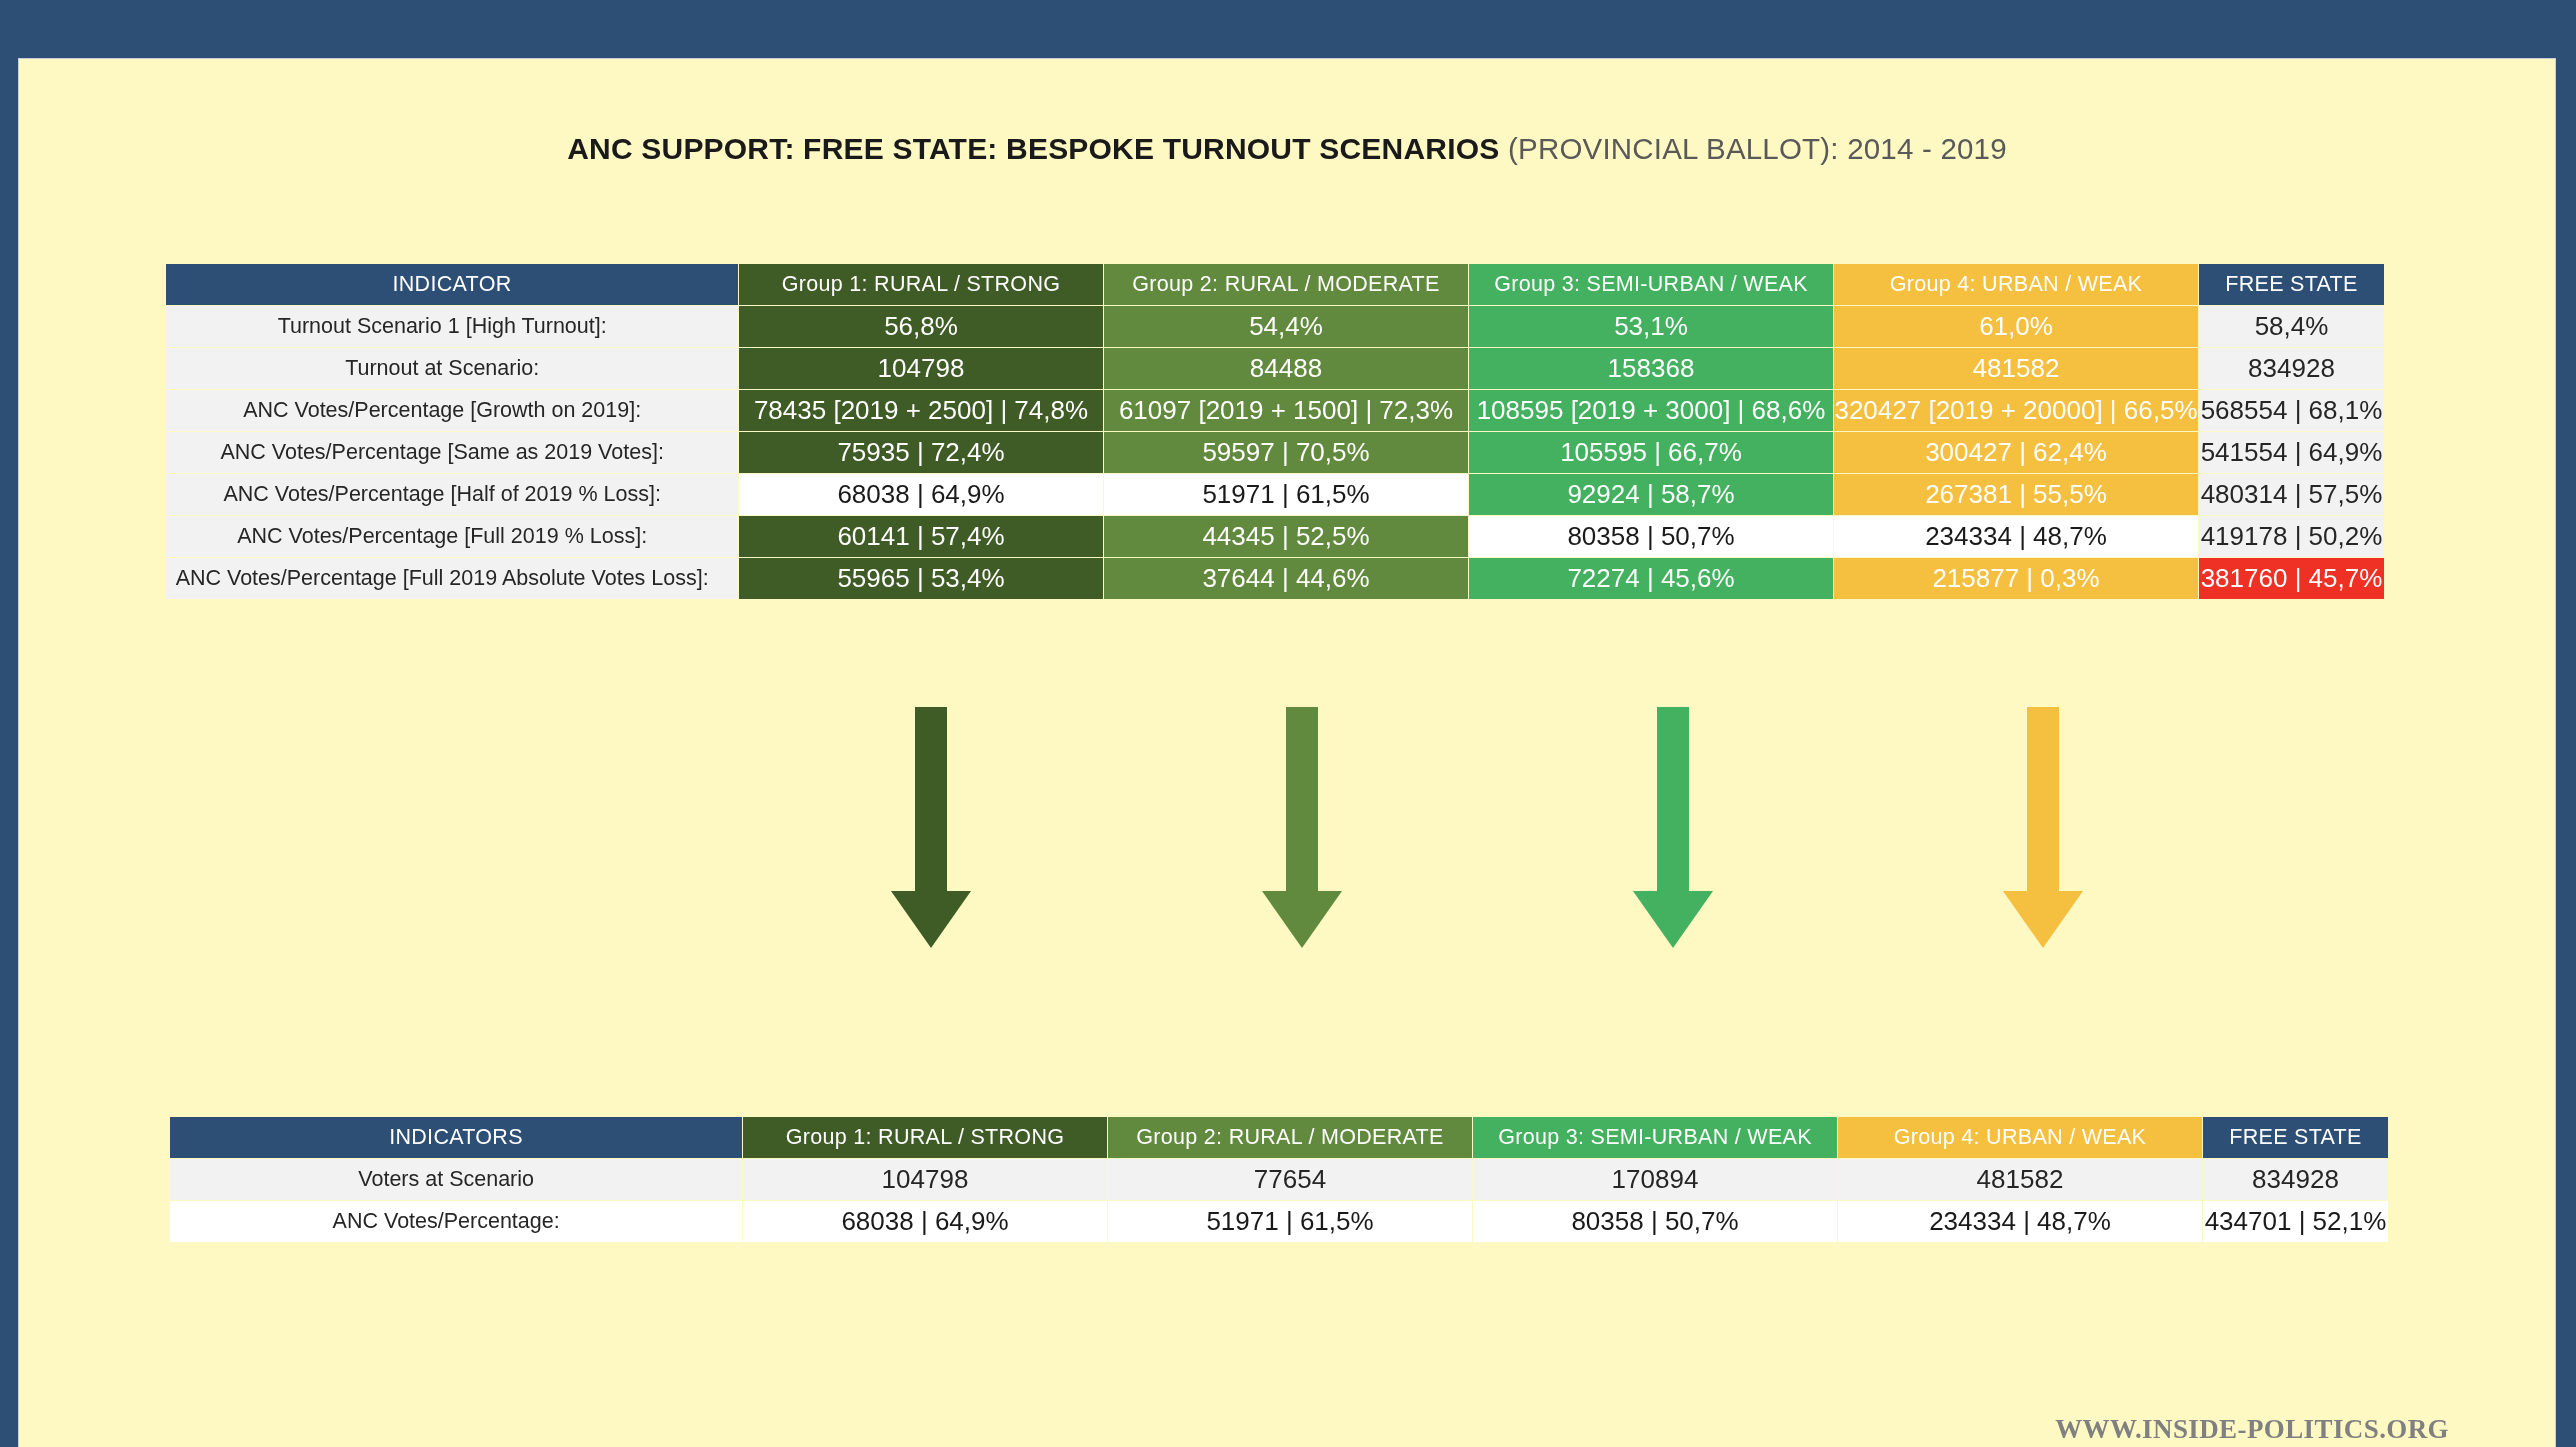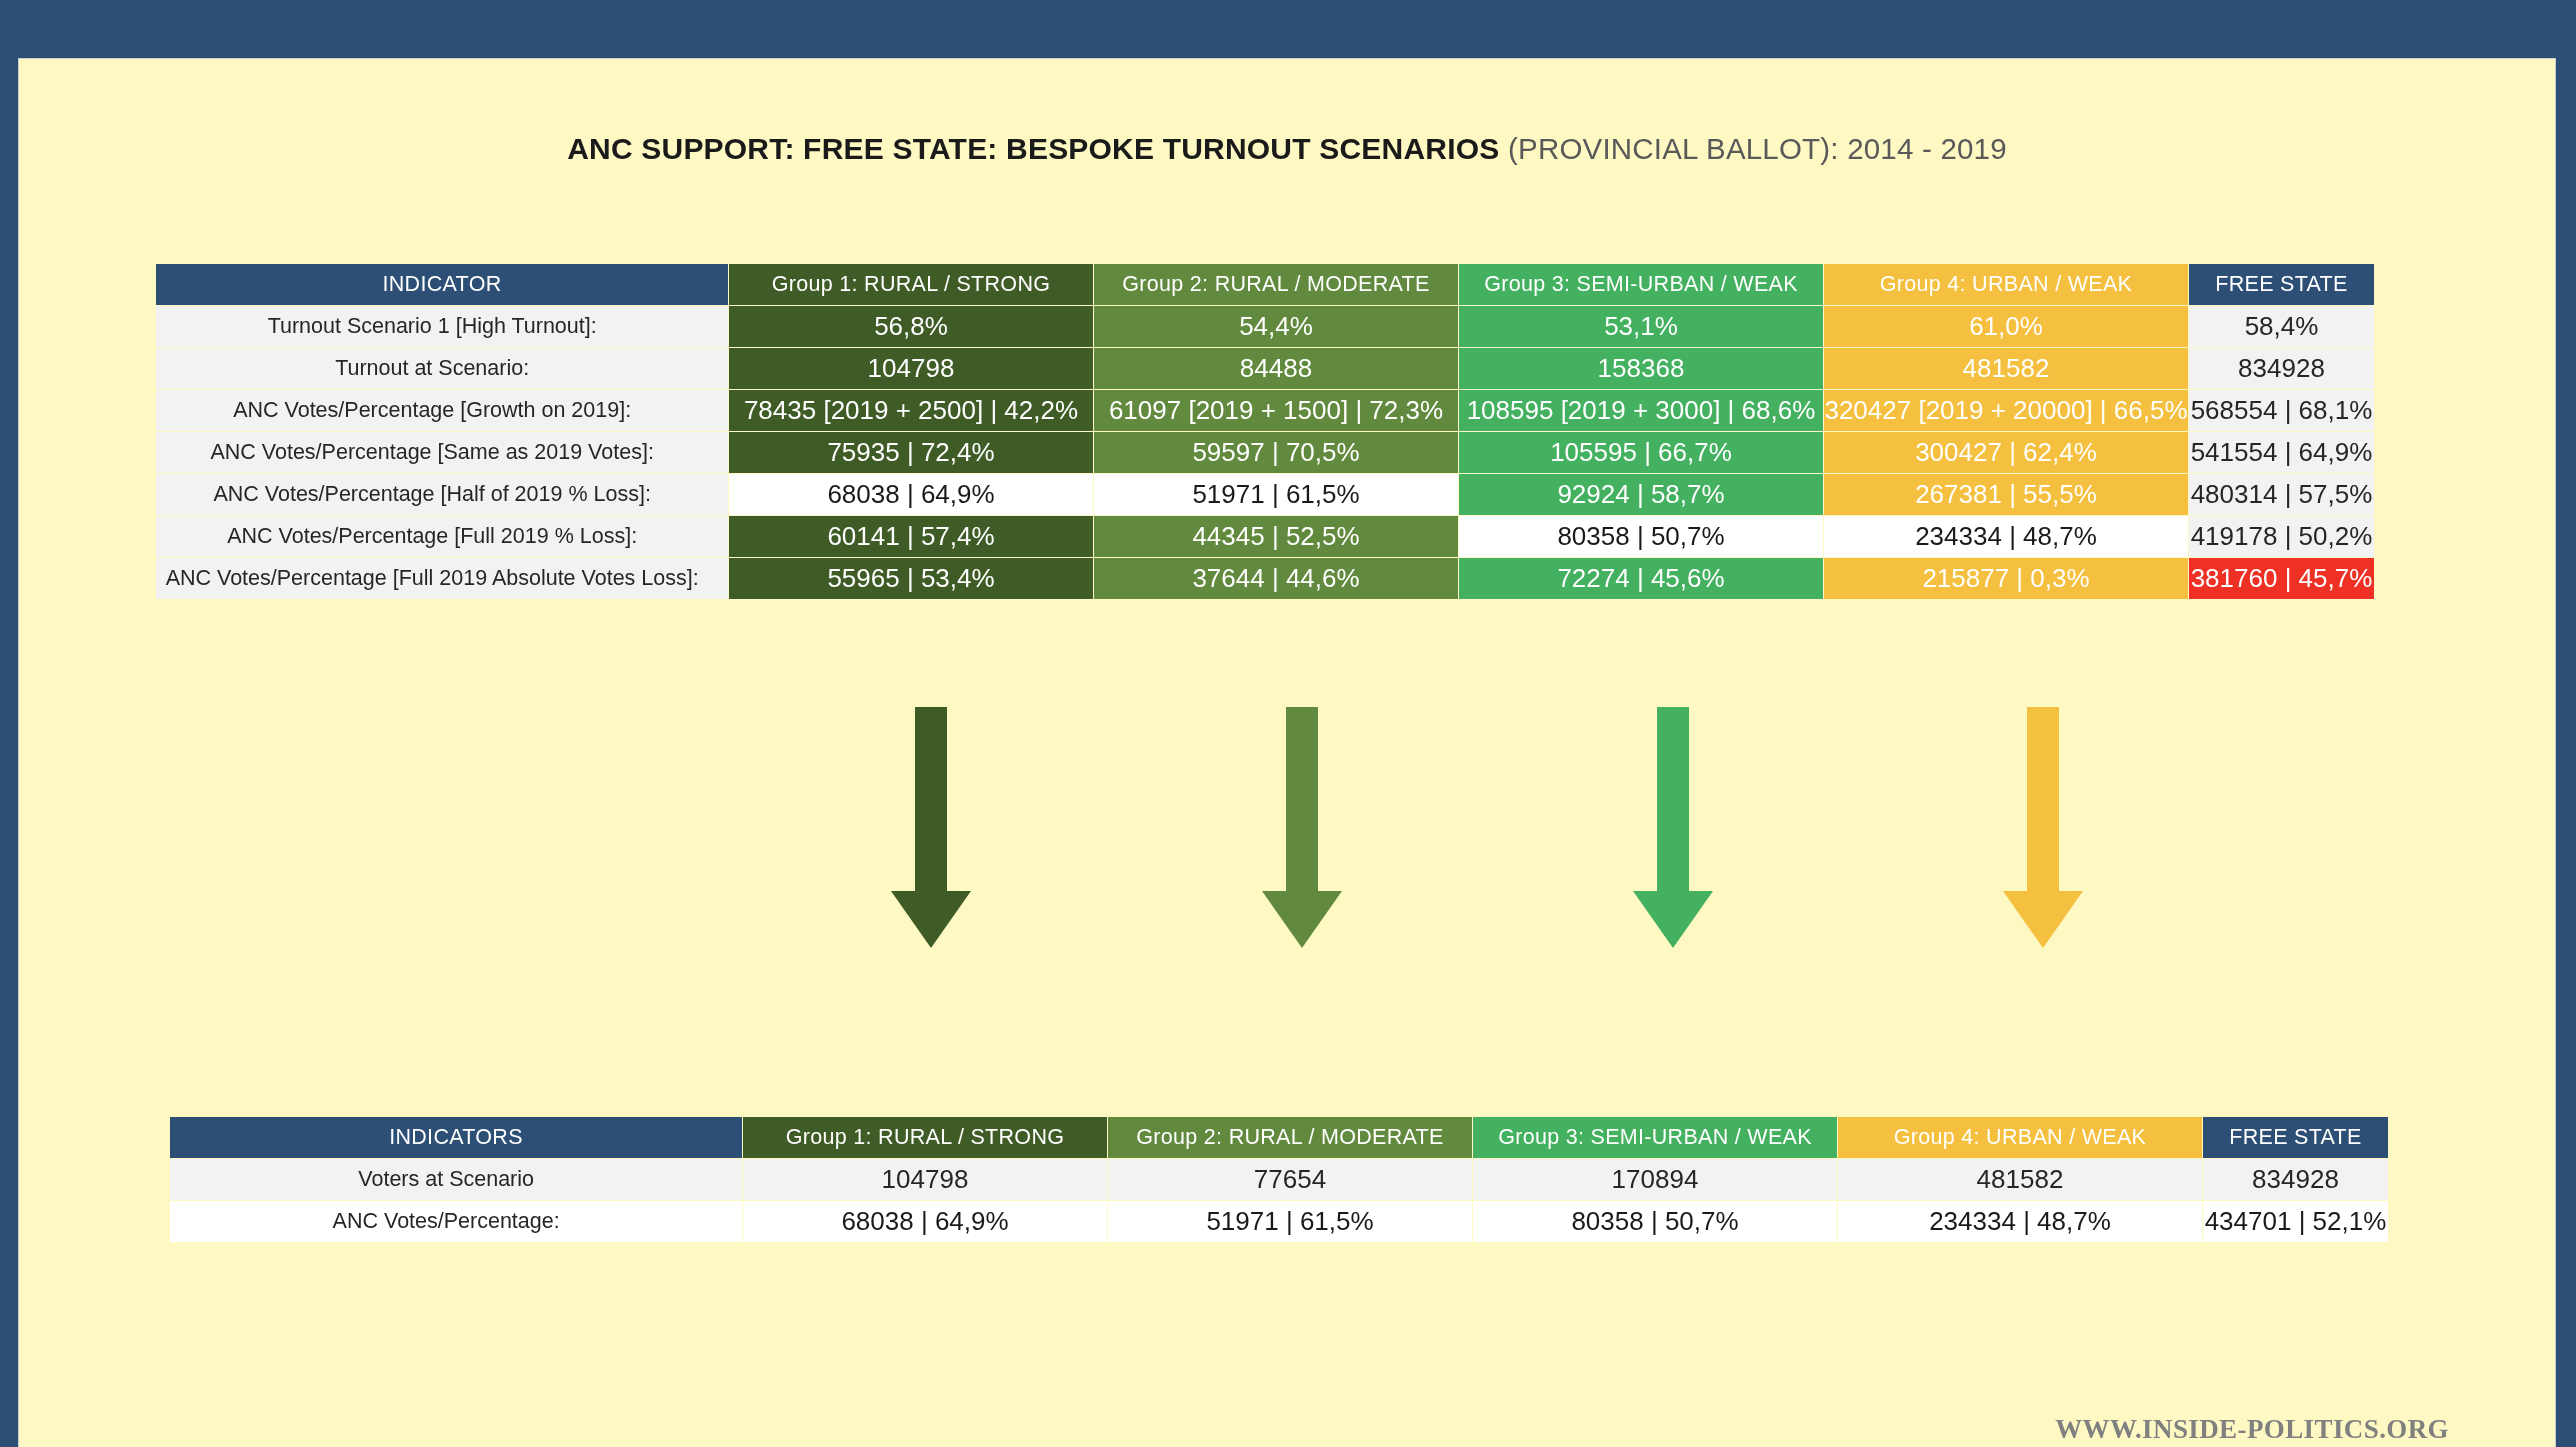--- a/index.html
+++ b/index.html
@@ -146,21 +146,21 @@
 </style>
 </head>
 <body>
 
 <div class="frame">
 
   <div class="title-wrap">
     <span class="title-main">ANC SUPPORT: FREE STATE: BESPOKE TURNOUT SCENARIOS </span><span class="title-sub">(PROVINCIAL BALLOT): 2014 - 2019</span>
   </div>
 
-  <table class="tbl" style="left:136px; top:204px;">
+  <table class="tbl" style="left:146px; top:204px;">
     <colgroup>
       <col class="c-ind">
         <col class="c-g1">
         <col class="c-g2">
         <col class="c-g3">
         <col class="c-g4">
         <col class="c-fs">
     </colgroup>
     <thead>
       <tr>
@@ -184,21 +184,21 @@
       <tr>
         <td class="cell ind-cell">Turnout at Scenario:</td>
         <td class="cell v-g1">104798</td>
         <td class="cell v-g2">84488</td>
         <td class="cell v-g3">158368</td>
         <td class="cell v-g4">481582</td>
         <td class="cell v-fs">834928</td>
       </tr>
       <tr>
         <td class="cell ind-cell">ANC Votes/Percentage [Growth on 2019]:</td>
-        <td class="cell v-g1">78435 [2019 + 2500] | 42,2%</td>
+        <td class="cell v-g1">78435 [2019 + 2500] | 74,8%</td>
         <td class="cell v-g2">61097 [2019 + 1500] | 72,3%</td>
         <td class="cell v-g3">108595 [2019 + 3000] | 68,6%</td>
         <td class="cell v-g4">320427 [2019 + 20000] | 66,5%</td>
         <td class="cell v-fs">568554 | 68,1%</td>
       </tr>
       <tr>
         <td class="cell ind-cell">ANC Votes/Percentage [Same as 2019 Votes]:</td>
         <td class="cell v-g1">75935 | 72,4%</td>
         <td class="cell v-g2">59597 | 70,5%</td>
         <td class="cell v-g3">105595 | 66,7%</td>

